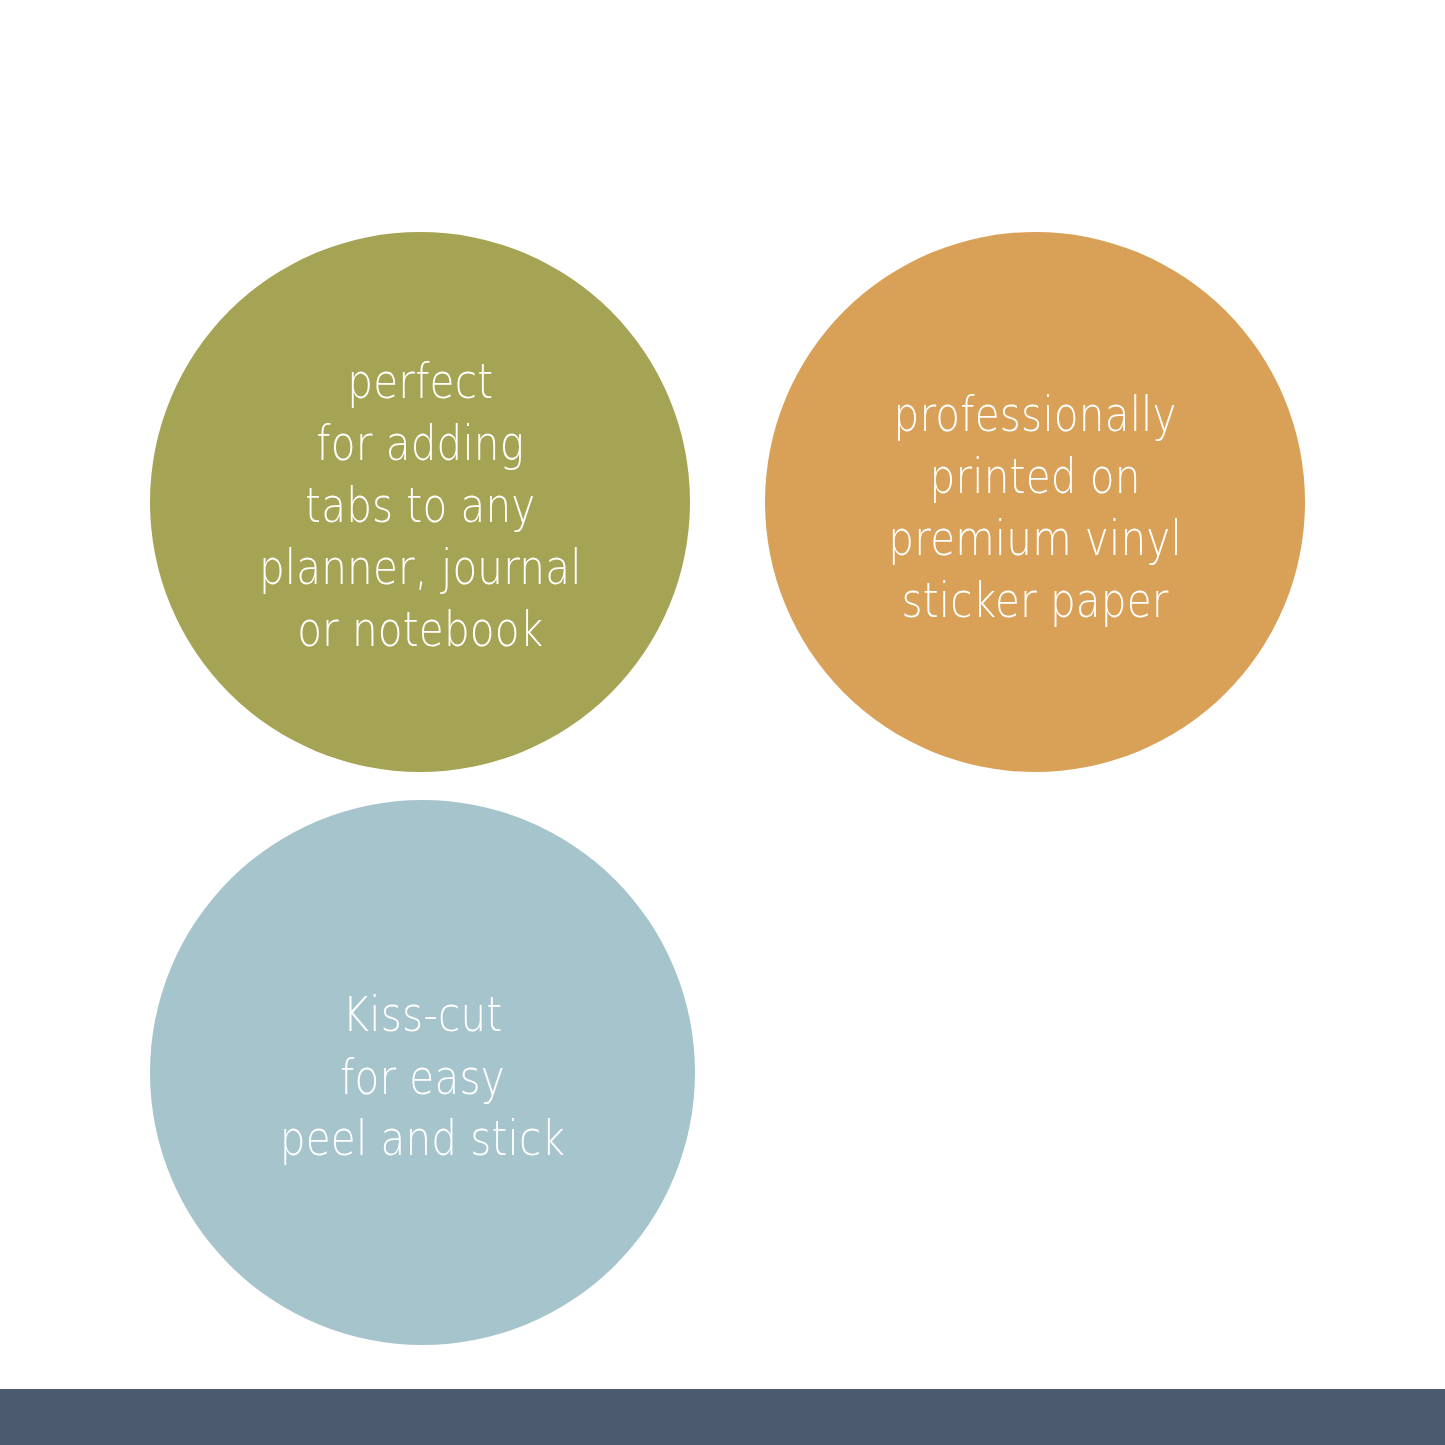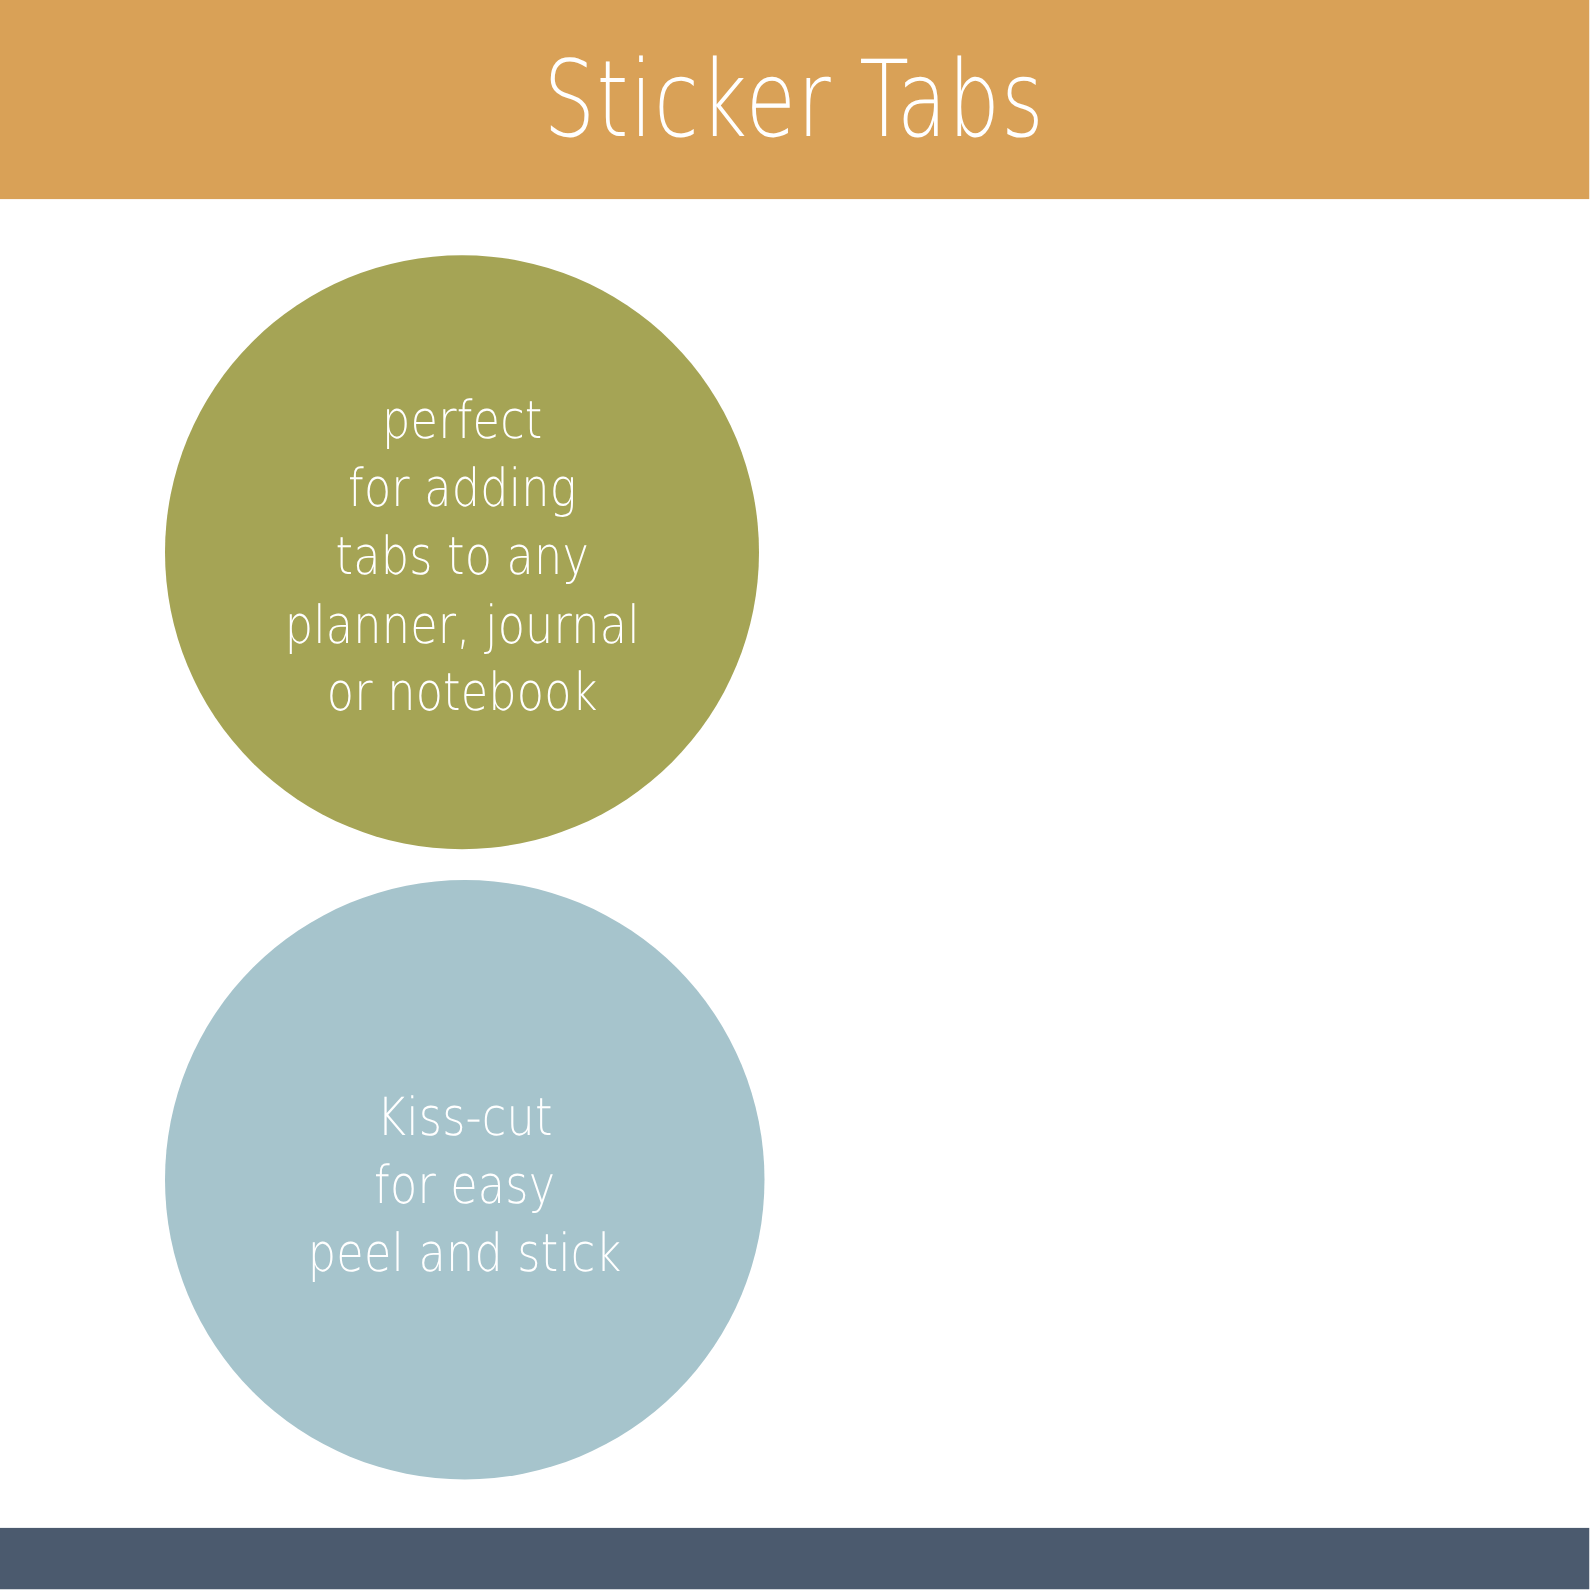--- a/index.html
+++ b/index.html
@@ -141,34 +141,37 @@
     width: 1445px;
     height: 56px;
     background: #4b5a6e;
   }
 </style>
 </head>
 <body>
 
 <div class="page">
 
-  <div class="header-banner">
-    <div class="header-title">Sticker Tabs</div>
-  </div>
 
   <div class="circles-area">
 
     <div class="circle circle-green">
       <div class="circle-text">perfect
 for adding
 tabs to any
 planner, journal
 or notebook</div>
     </div>
 
+    <div class="circle circle-tan">
+      <div class="circle-text">professionally
+printed on
+premium vinyl
+sticker paper</div>
+    </div>
 
     <div class="circle circle-blue">
       <div class="circle-text">Kiss-cut
 for easy
 peel and stick</div>
     </div>
 
 
   </div>
 

